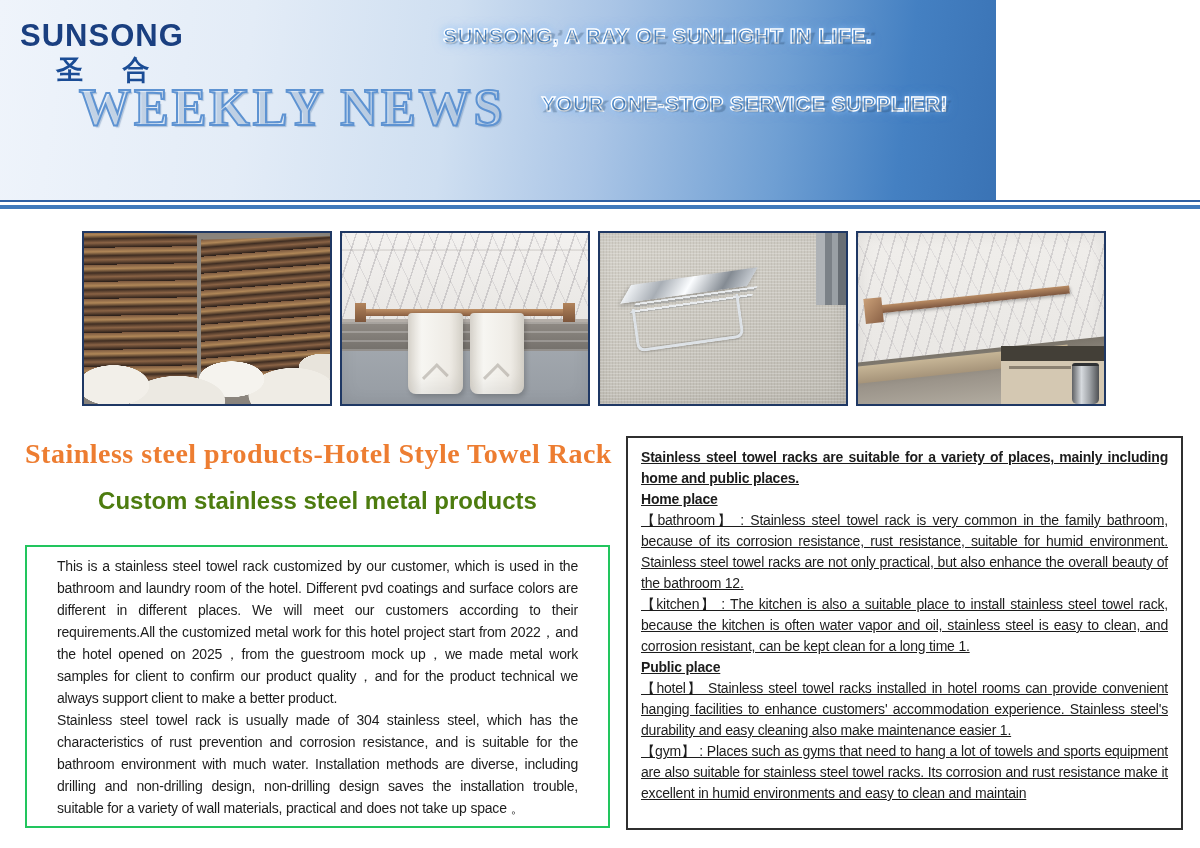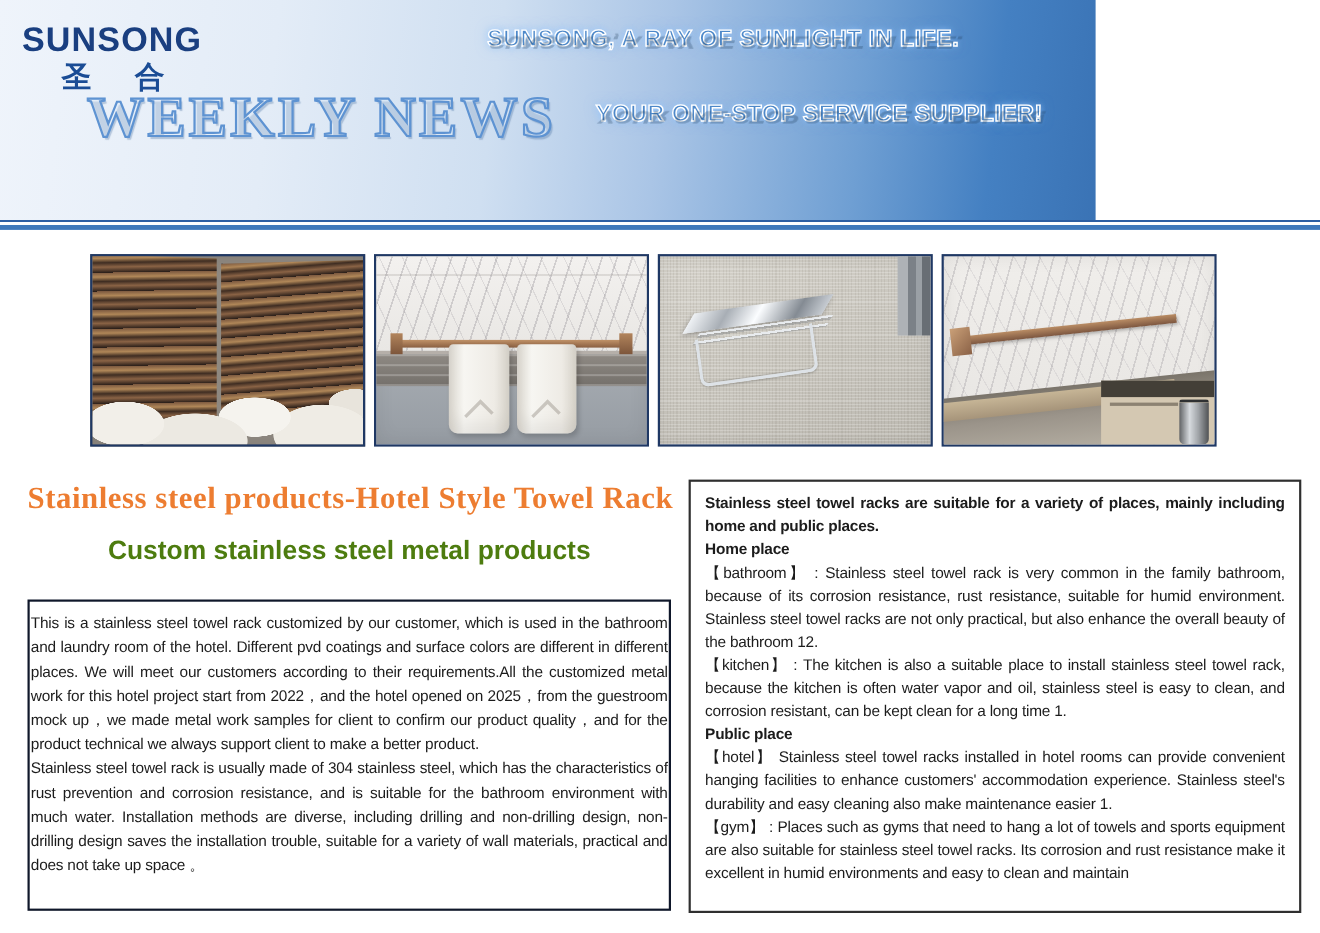--- a/index.html
+++ b/index.html
@@ -153,32 +153,32 @@
     background:linear-gradient(90deg,#5f6164 0%,#d6dade 35%,#9fa3a7 65%,#4f5154 100%); }
 
   
   .left-col { position:absolute; left:25px; top:438px; width:585px; }
   .left-title {
     font-family:"Liberation Serif", serif; font-size:28px; font-weight:700;
     color:#ed7d31; letter-spacing:0.5px; white-space:nowrap;
   }
   .left-subtitle { margin-top:17px; font-size:24px; font-weight:700; color:#4d7c0f; text-align:center; }
   .text-box {
-    margin-top:30px; height:283px; border:2px solid #0f172a;
-    padding:8px 1px; overflow:hidden; background:#ffffff;
+    margin-top:30px; height:283px; border:2px solid #22c55e;
+    padding:8px 30px; overflow:hidden; background:#ffffff;
   }
   .text-box p { font-size:14px; line-height:22px; letter-spacing:-0.2px;
     text-align:justify; color:#1c1c1c; }
 
   .right-box {
     position:absolute; left:626px; top:436px; width:557px; height:394px;
     border:2px solid #2f2f2f; padding:9px 13px; overflow:hidden; background:#ffffff;
   }
   .right-box p { font-size:14px; line-height:21px; letter-spacing:-0.2px;
-    text-align:justify; color:#1c1c1c; }
+    text-align:justify; color:#1c1c1c;text-decoration:underline; }
   .right-box p.bold { font-weight:700; }
 </style>
 </head>
 <body>
 
 <div class="page">
 
   <div class="header">
     <div class="logo-text">SUNSONG</div>
     <div class="logo-cn">圣 合</div>

